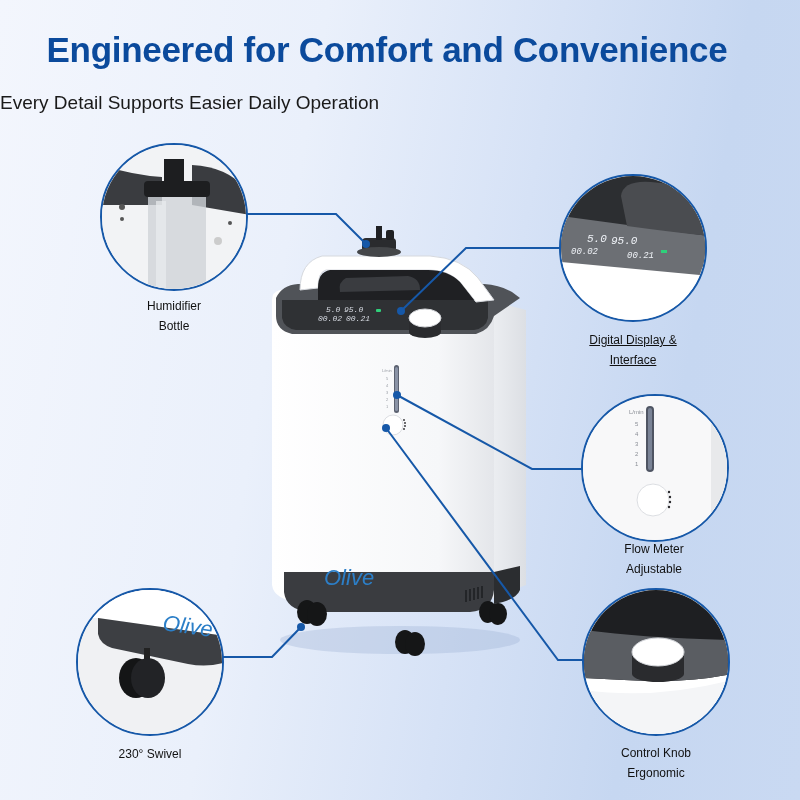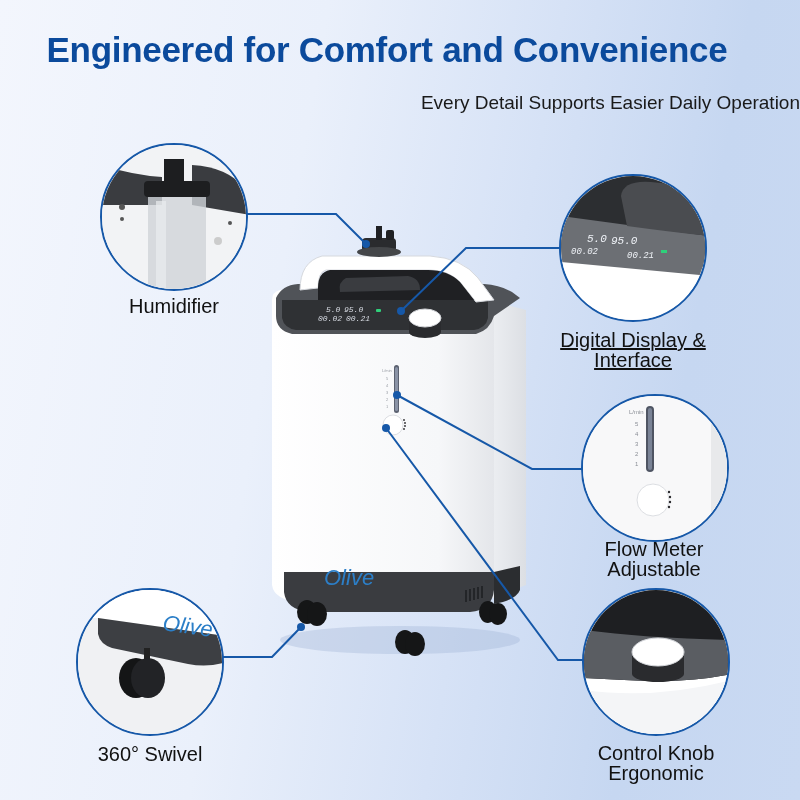--- a/index.html
+++ b/index.html
@@ -8,30 +8,30 @@
     position: relative;
     font-family: "Liberation Sans", sans-serif;
     background: linear-gradient(100deg, #f3f6fd 0%, #eaf0fb 35%, #d6e2f6 60%, #c6d7f1 80%, #c9d9f2 100%);
   }
   .header-title {
     position: absolute; left: 0; top: 30px; width: 774px; text-align: center;
     font-family: "Liberation Sans", sans-serif; font-weight: bold;
     font-size: 35px; color: #0b4a9c; letter-spacing: -0.3px;
   }
   .header-subtitle {
-    position: absolute; left: 0; top: 92px; width: 800px; text-align: right;
+    position: absolute; left: 0; top: 92px; width: 800px; text-align: left;
     font-size: 19px; color: #1a1a1a;
   }
   .callout {
     position: absolute; border-radius: 50%;
     border: 2px solid #1658a8; overflow: hidden;
     background: #f4f5f7;
   }
   .callout-label {
-    position: absolute; text-align: center; font-size: 20px; line-height: 20px; color: #111;
+    position: absolute; text-align: center; font-size: 12px; line-height: 20px; color: #111;
     width: 180px;
   }
   svg.lines { position: absolute; left: 0; top: 0; width: 800px; height: 800px; pointer-events: none; }
   .device { position: absolute; }
 </style>
 </head>
 <body>
 
 <div class="header-title">Engineered for Comfort and Convenience</div>
 <div class="header-subtitle">Every Detail Supports Easier Daily Operation</div>
@@ -148,20 +148,21 @@
     <rect x="46" y="52" width="58" height="92" fill="#cfd3d8" opacity="0.8"></rect>
     <rect x="54" y="56" width="10" height="88" fill="#e9ecef" opacity="0.7"></rect>
     <circle cx="20" cy="62" r="3" fill="#555"></circle>
       <circle cx="20" cy="74" r="2" fill="#555"></circle>
     <circle cx="128" cy="78" r="2" fill="#555"></circle>
       <circle cx="116" cy="96" r="4" fill="#ccc"></circle>
   </svg>
 </div>
 <div class="callout-label" style="left:84px;top:296px;">
   <div>Humidifier</div>
+  <div>Bottle</div>
 </div>
 
 <div class="callout" style="left:559px;top:174px;width:148px;height:148px;">
   <svg width="148" height="148" viewBox="0 0 148 148">
     <rect width="148" height="148" fill="#ffffff"></rect>
     <path d="M0 0 L148 0 L148 92 L0 72 Z" fill="#2c2e31"></path>
     <path d="M0 40 L148 60 L148 100 L0 86 Z" fill="#6c6f74"></path>
     <path d="M60 20 Q62 4 90 6 L148 12 L148 60 Q110 56 66 50 Z" fill="#4a4c50"></path>
     <g fill="#eef1f6" font-family="Liberation Mono, monospace" font-size="11" font-style="italic">
       <text x="26" y="66">5.0</text>
@@ -210,21 +211,21 @@
     <rect width="148" height="148" fill="#f0f1f3"></rect>
     <path d="M0 0 L148 0 L148 46 L20 28 L0 28 Z" fill="#ffffff"></path>
     <path d="M20 28 L148 46 L148 72 Q130 78 110 74 L34 58 Q22 54 20 44 Z" fill="#3d3f43"></path>
     <text x="84" y="40" fill="#2c7fc8" font-size="22" font-style="italic" font-family="Liberation Sans, sans-serif" transform="rotate(8 84 40)">Olive</text>
     <rect x="66" y="58" width="6" height="12" fill="#222"></rect>
     <ellipse cx="58" cy="88" rx="17" ry="20" fill="#141516"></ellipse>
     <ellipse cx="70" cy="88" rx="17" ry="20" fill="#222326"></ellipse>
   </svg>
 </div>
 <div class="callout-label" style="left:60px;top:744px;">
-  <div>360° Swivel</div>
+  <div>230° Swivel</div>
 </div>
 
 <div class="callout" style="left:582px;top:588px;width:148px;height:148px;">
   <svg width="148" height="148" viewBox="0 0 148 148">
     <rect width="148" height="148" fill="#ffffff"></rect>
     <path d="M0 0 L148 0 L148 84 Q100 94 40 90 L0 88 Z" fill="#1e1f22"></path>
     <path d="M0 40 Q60 48 148 50 L148 84 Q100 94 40 90 L0 88 Z" fill="#5a5d62"></path>
     <rect x="48" y="62" width="52" height="22" fill="#2a2b2e"></rect>
     <ellipse cx="74" cy="84" rx="26" ry="8" fill="#2a2b2e"></ellipse>
     <ellipse cx="74" cy="62" rx="26" ry="14" fill="#ffffff" stroke="#d4d6da"></ellipse>

